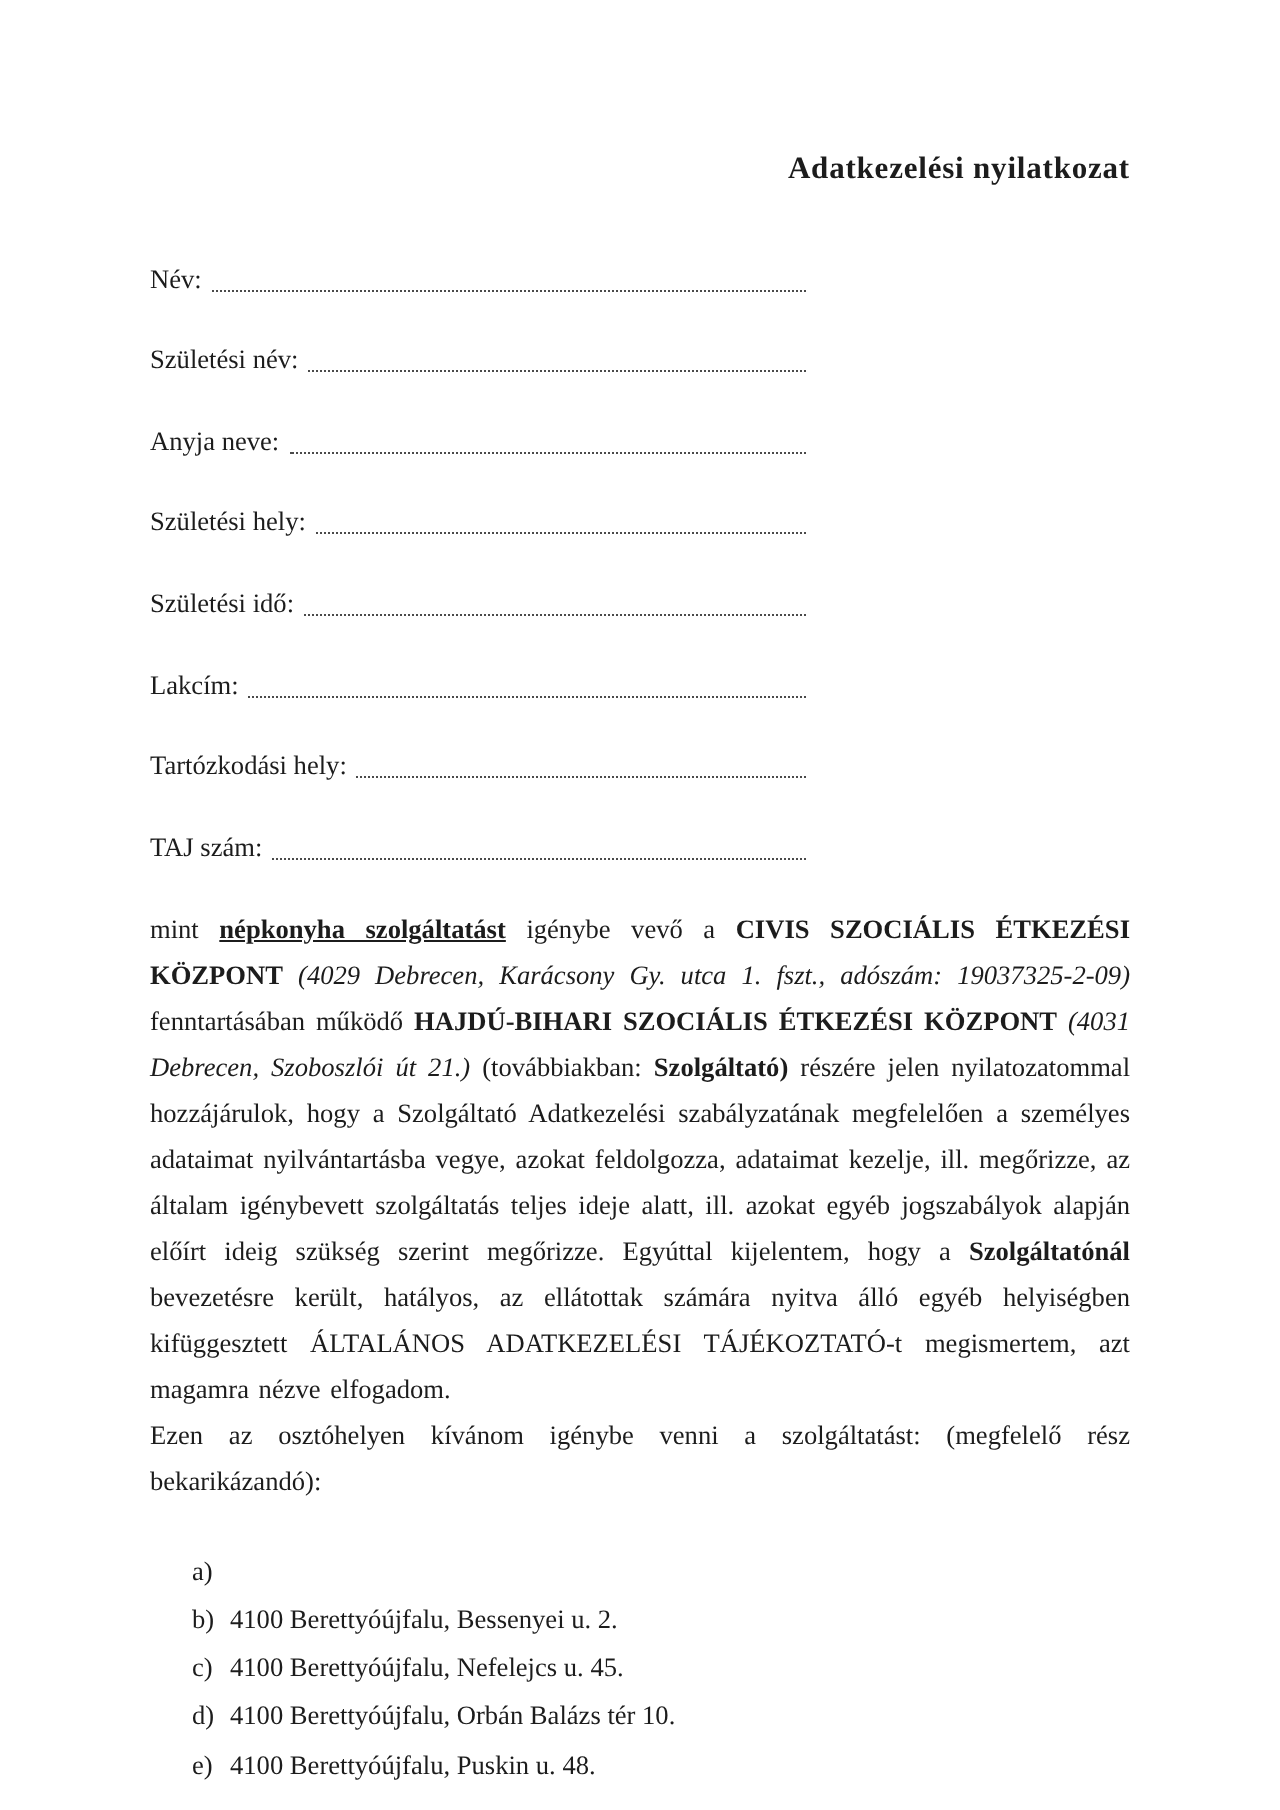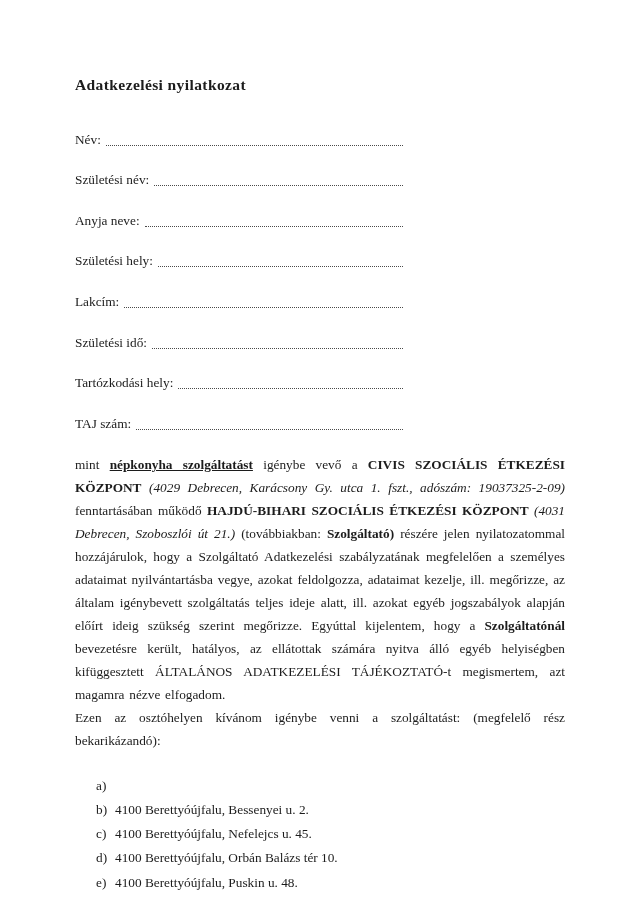--- a/index.html
+++ b/index.html
@@ -14,21 +14,21 @@
     margin: 0 auto;
     background: #ffffff;
     color: #1c1c1c;
     font-family: "Liberation Serif", "DejaVu Serif", serif;
     font-size: 13.3px;
     box-sizing: border-box;
     padding: 76px 75px 0 75px;
     overflow: hidden;
   }
   .doc-title {
-    text-align: left;
+    text-align: right;
     font-weight: bold;
     font-size: 15.5px;
     letter-spacing: 0.4px;
     margin: 0;
   }
   .fields {
     margin-top: 31px;
     width: 328px;
   }
   .field-row {
@@ -104,25 +104,25 @@
     </div>
     <div class="field-row">
       <span class="field-label">Anyja neve:</span>
       <span class="field-line"></span>
     </div>
     <div class="field-row">
       <span class="field-label">Születési hely:</span>
       <span class="field-line"></span>
     </div>
     <div class="field-row">
-      <span class="field-label">Lakcím:</span>
+      <span class="field-label">Születési idő:</span>
       <span class="field-line"></span>
     </div>
     <div class="field-row">
-      <span class="field-label">Születési idő:</span>
+      <span class="field-label">Lakcím:</span>
       <span class="field-line"></span>
     </div>
     <div class="field-row">
       <span class="field-label">Tartózkodási hely:</span>
       <span class="field-line"></span>
     </div>
     <div class="field-row">
       <span class="field-label">TAJ szám:</span>
       <span class="field-line"></span>
     </div>

